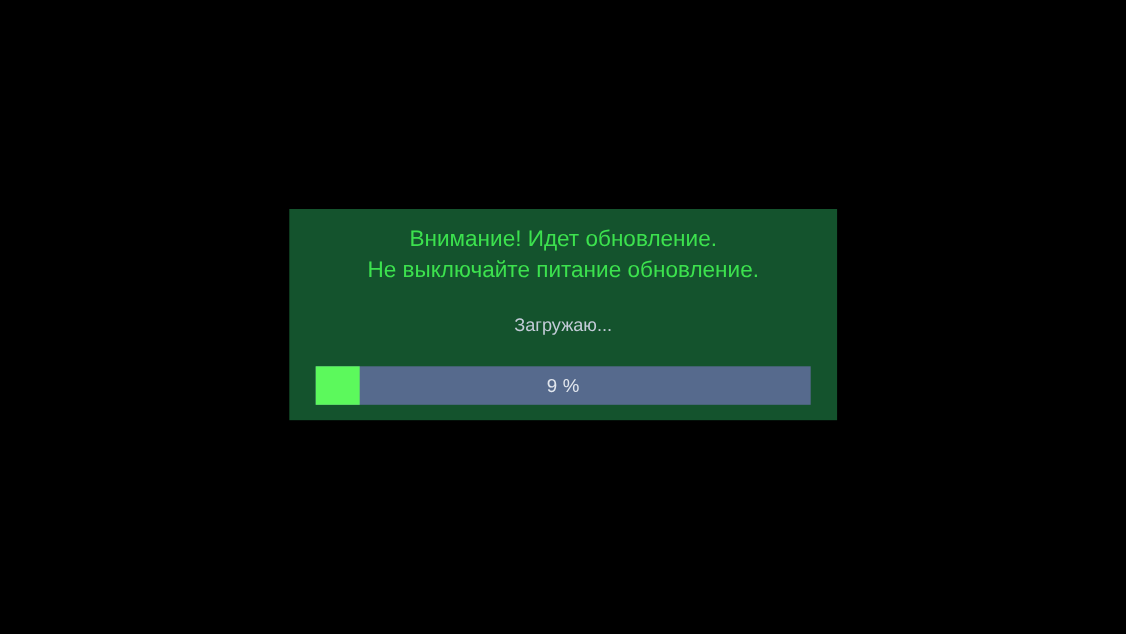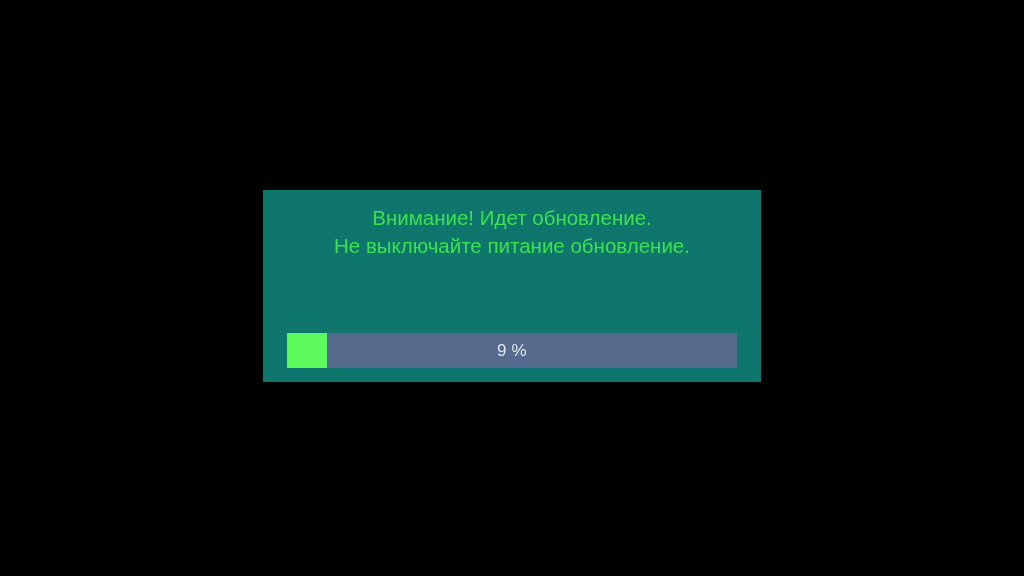--- a/index.html
+++ b/index.html
@@ -22,21 +22,21 @@
     height: 576px;
     background: #000000;
   }
 
   #update-dialog {
     position: absolute;
     left: 263px;
     top: 190px;
     width: 498px;
     height: 192px;
-    background: #0f766e;
+    background: #14532d;
     box-sizing: border-box;
   }
 
   .message-block {
     position: absolute;
     left: 0;
     top: 14px;
     width: 100%;
     text-align: center;
   }
@@ -99,20 +99,21 @@
 
 <div id="screen">
 
   <div id="update-dialog">
 
     <div class="message-block">
       <div class="message-line">Внимание! Идет обновление.</div>
       <div class="message-line">Не выключайте питание обновление.</div>
     </div>
 
+    <div class="status-text">Загружаю...</div>
 
     <div id="progress-bar">
       <div id="progress-fill"></div>
       <div id="progress-label">9 %</div>
     </div>
 
   </div>
 
 </div>
 

